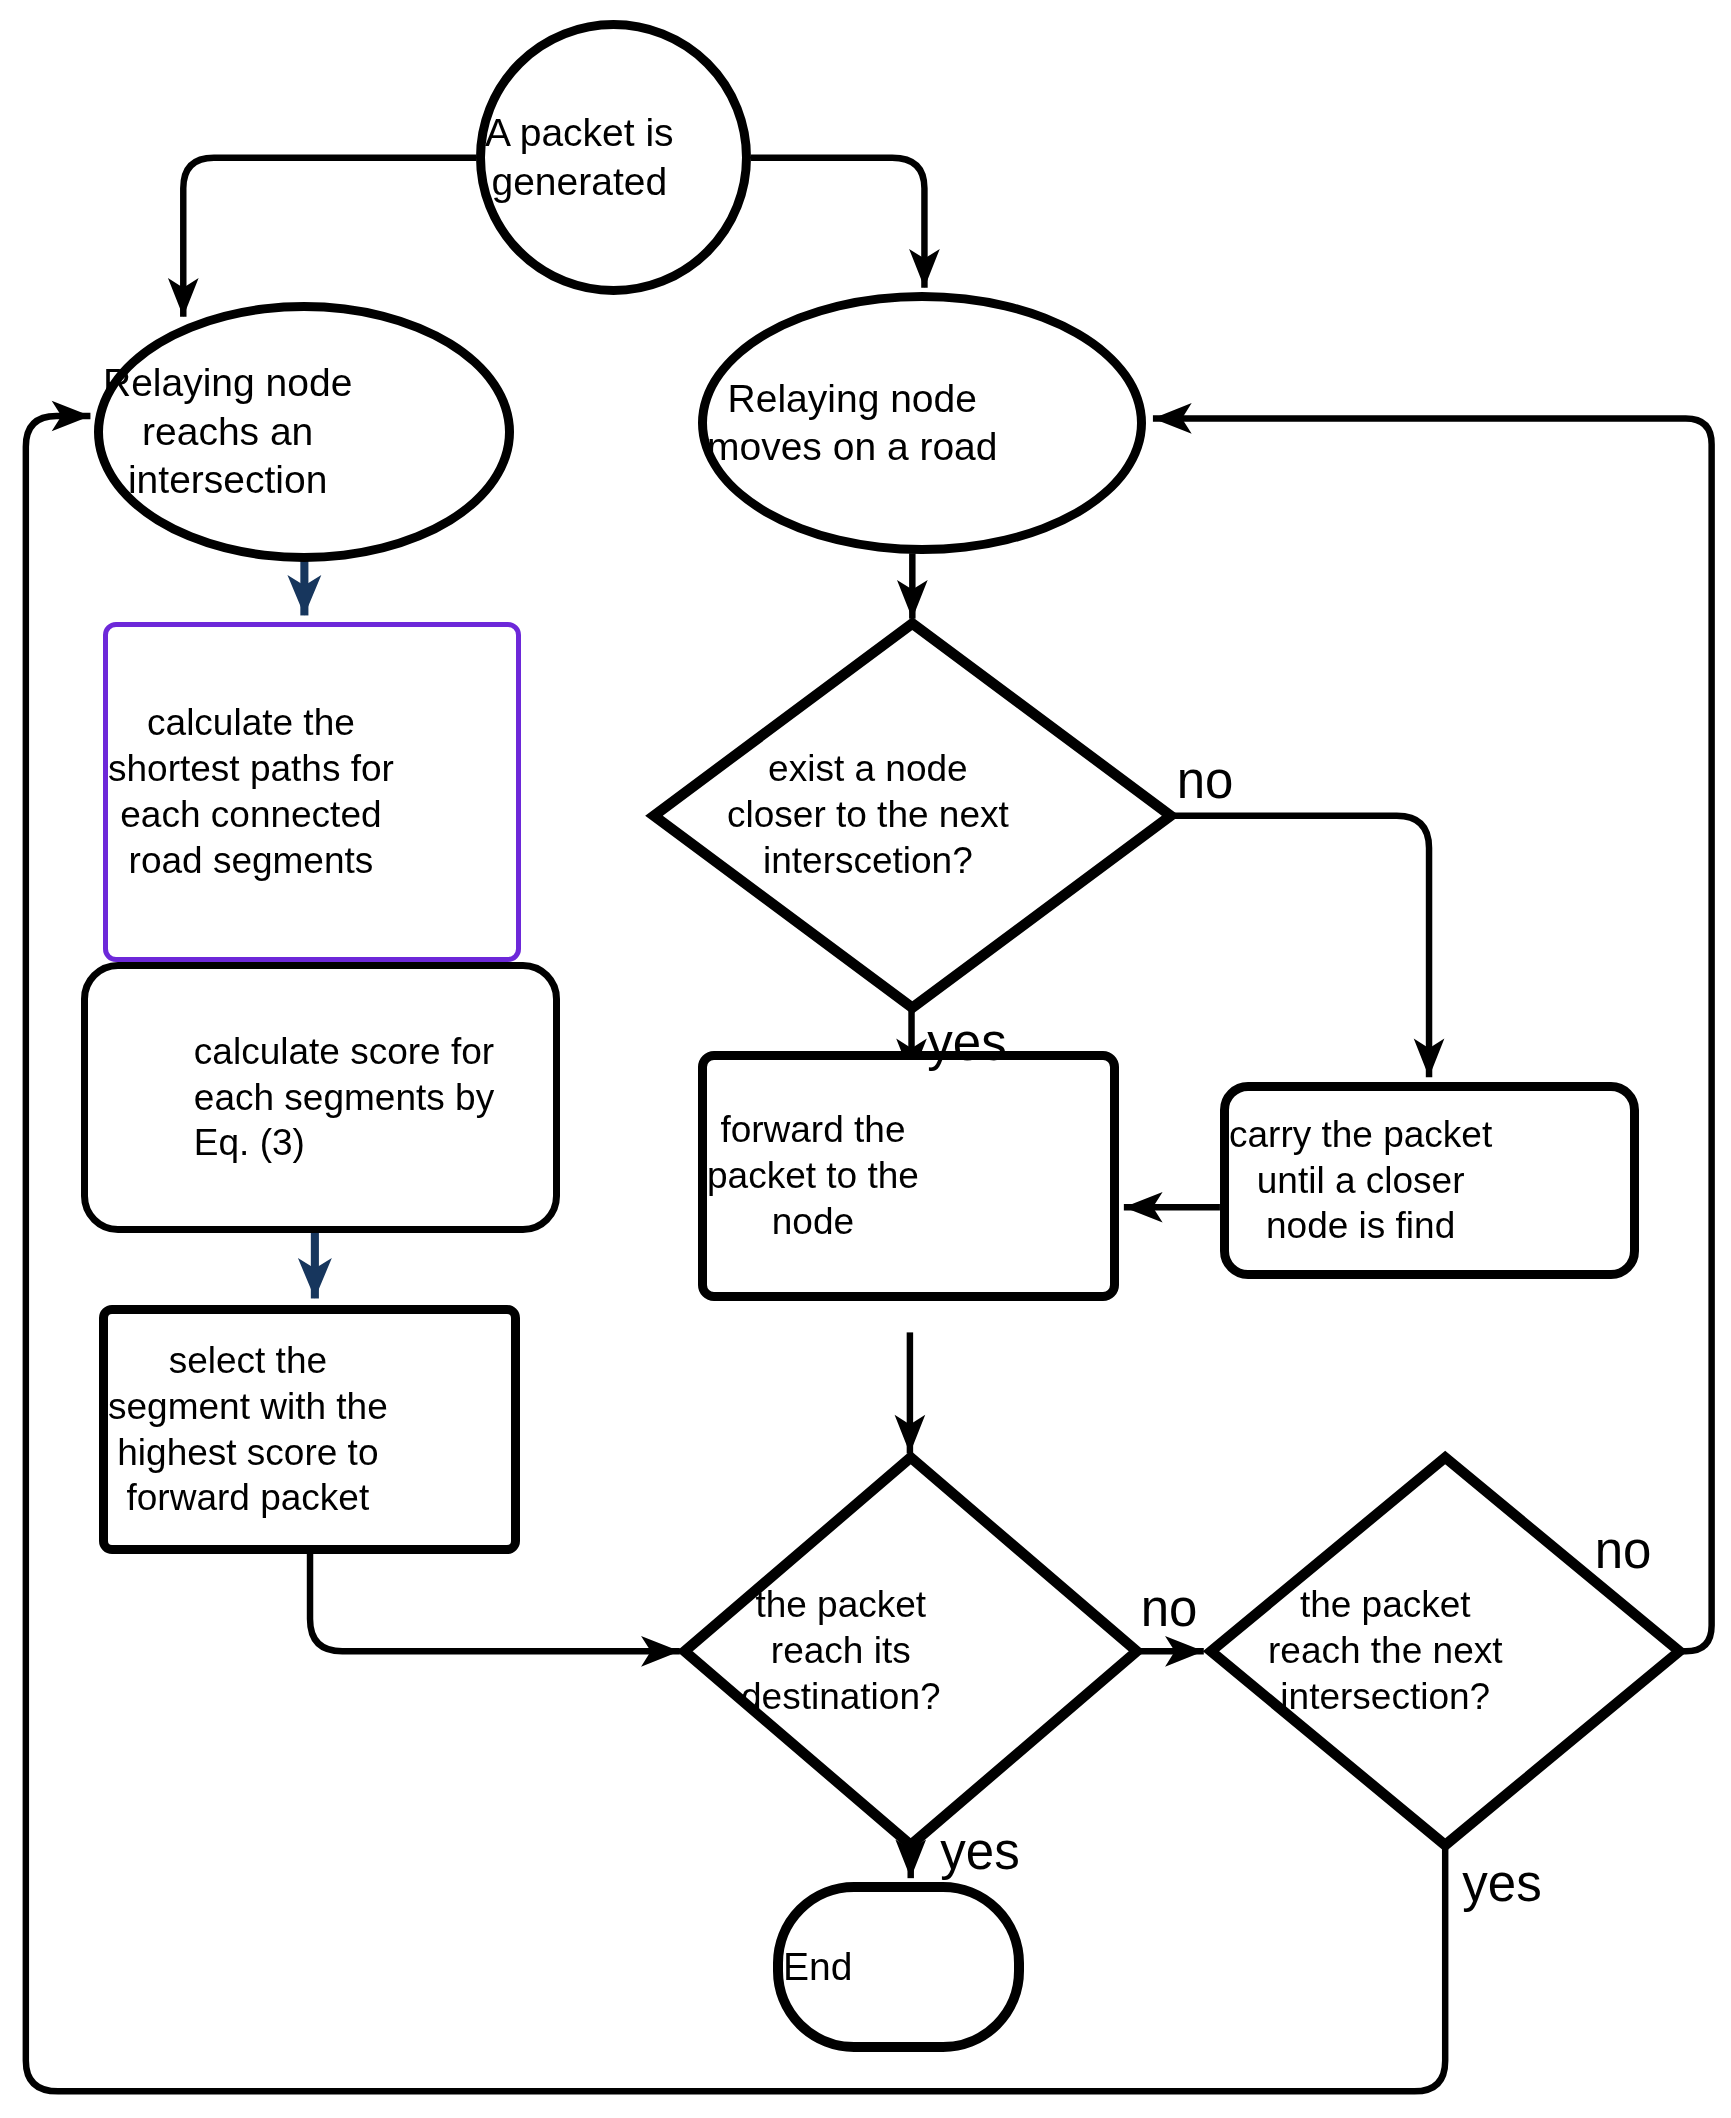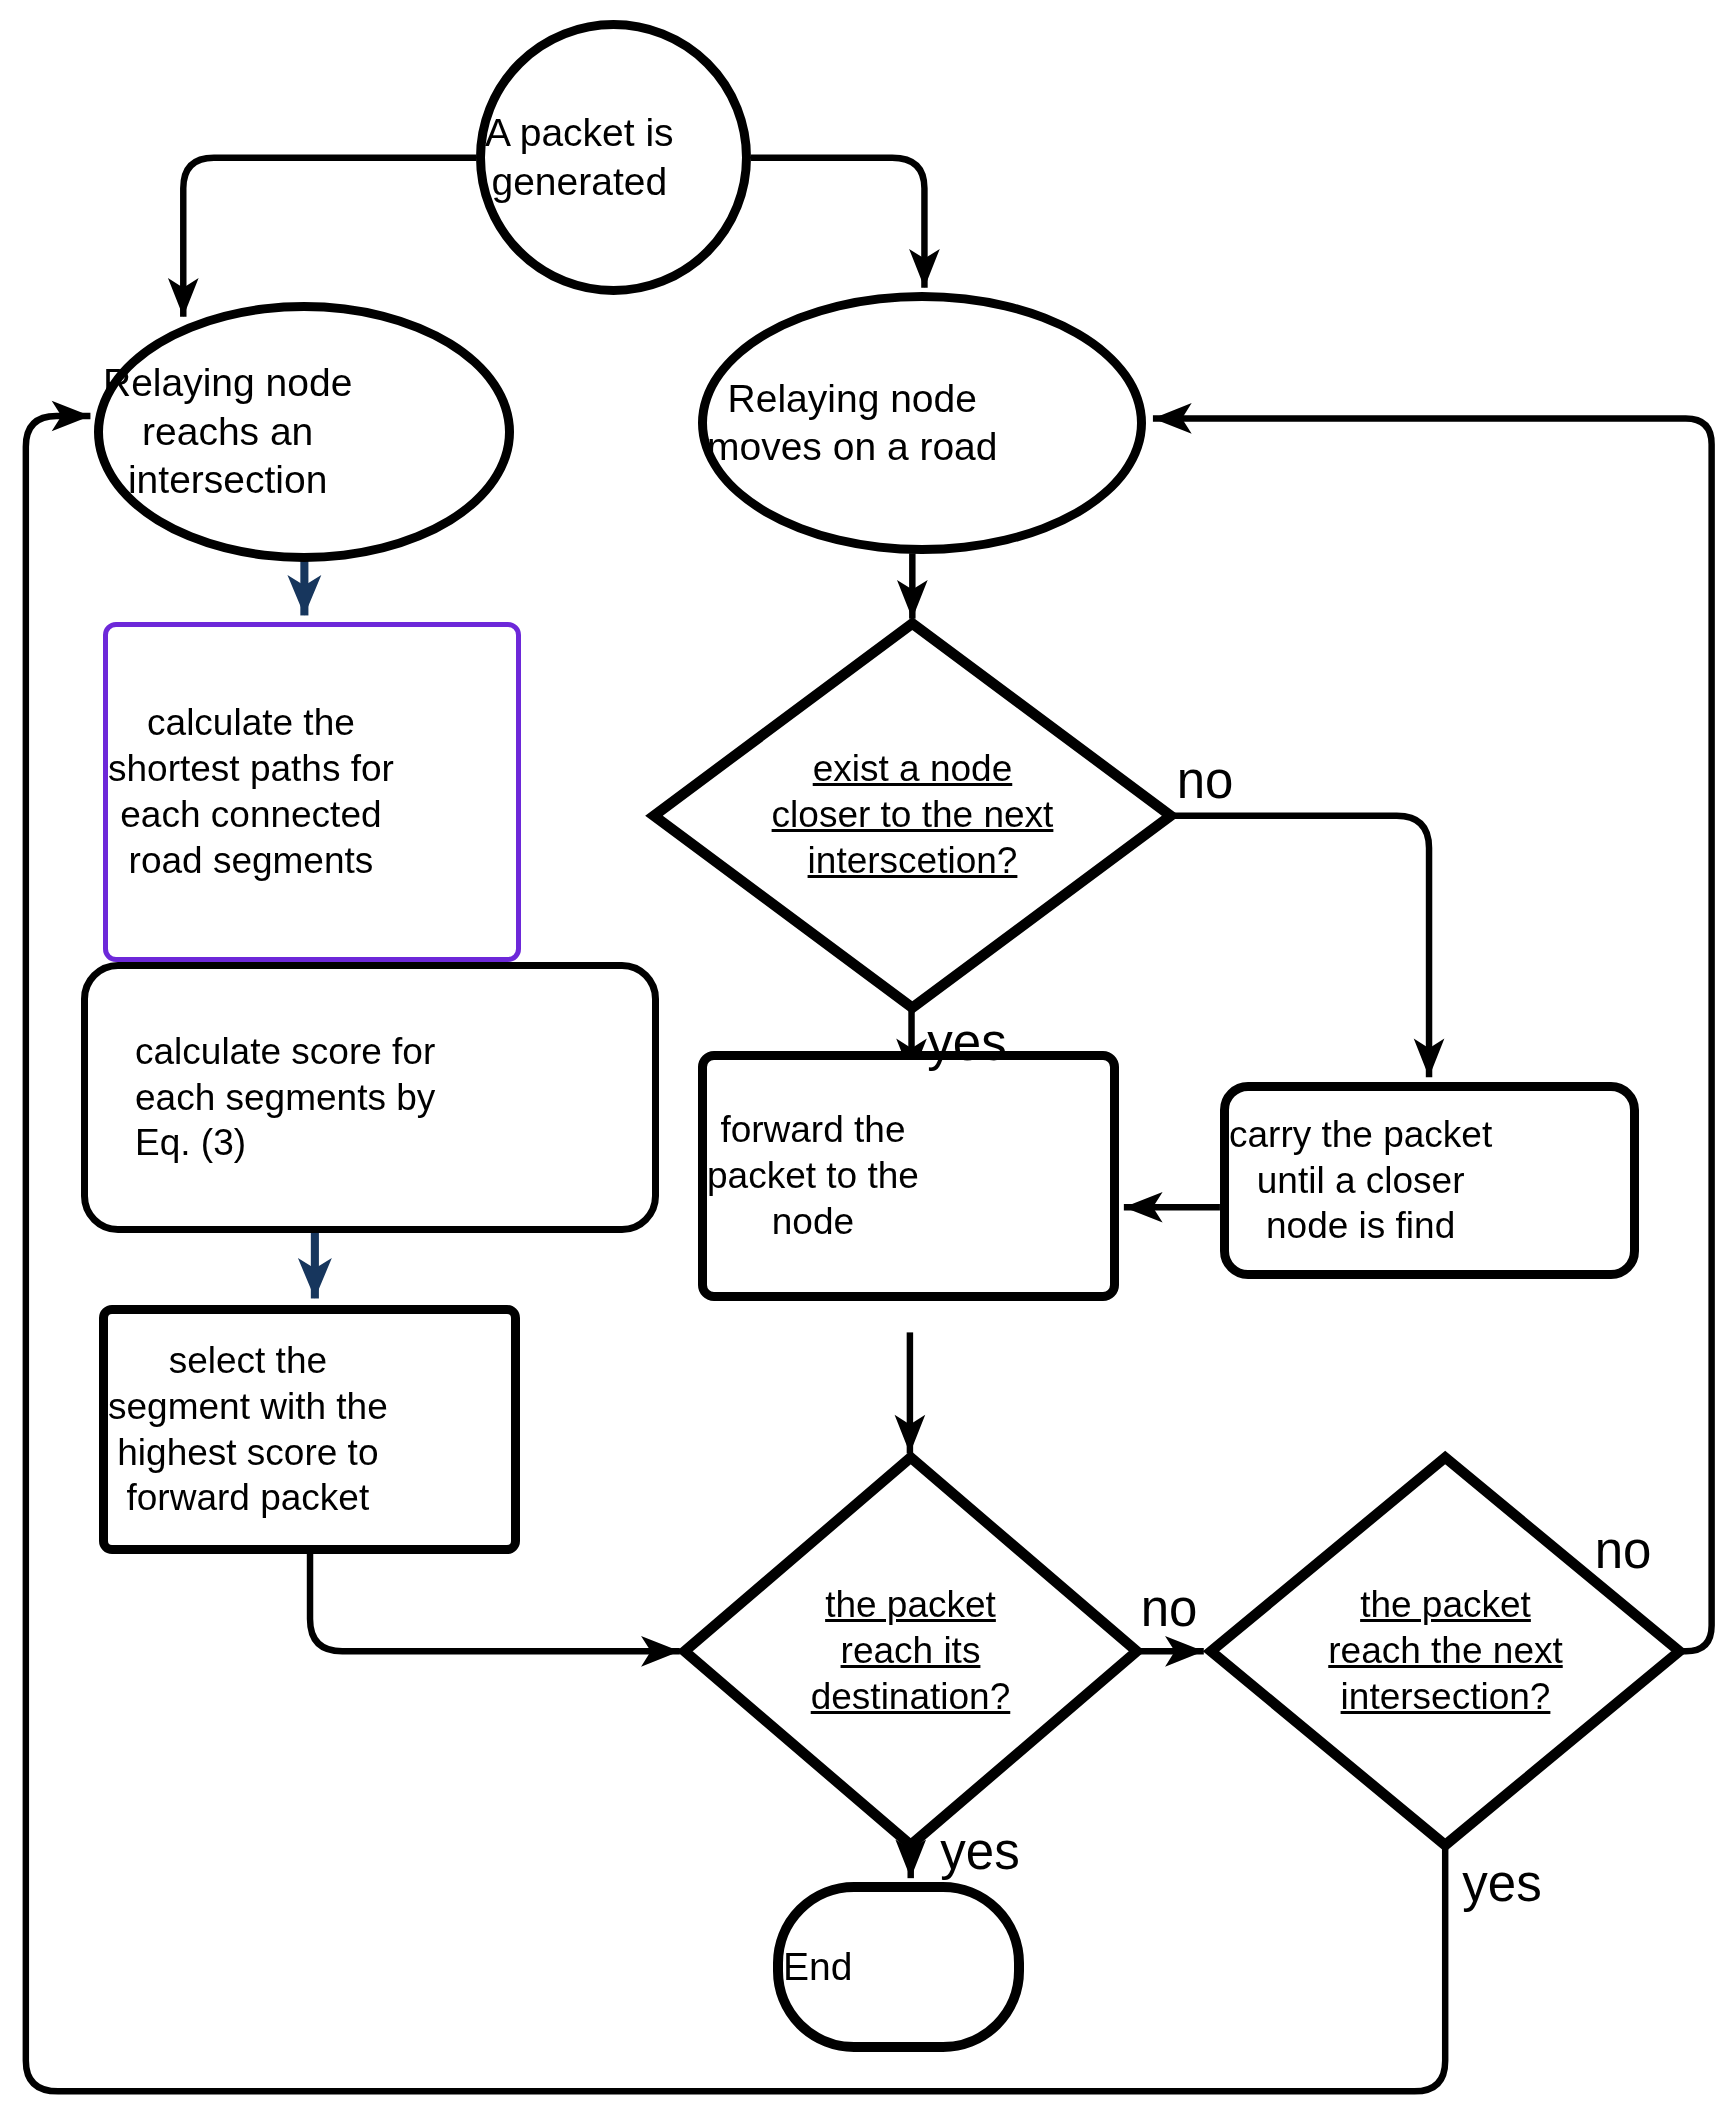--- a/index.html
+++ b/index.html
@@ -25,25 +25,23 @@
     white-space:pre-line;
     font-size:37px;
     line-height:1.24;
     color:#000000;
   }
   .big .label{font-size:39px;}
   .diamond-text{
     position:absolute;
     display:flex;
     align-items:center;
-    justify-content:center;
     text-align:center;
     background:transparent;
     pointer-events:none;
-    text-decoration:underline;
   }
   .edge-label{
     position:absolute;
     transform:translate(-50%,-50%);
     font-size:51px;
     line-height:1;
     color:#000000;
     background:transparent;
   }
 </style>
@@ -100,21 +98,21 @@
 moves on a road</span>
   </div>
 
   <div class="node" style="left:103px;top:622px;width:418px;height:340px;border:5px solid #6d28d9;border-radius:13px;">
     <span class="label">calculate the
 shortest paths for
 each connected
 road segments</span>
   </div>
 
-  <div class="node" style="left:81px;top:962px;width:578px;height:271px;border:7.3px solid #000;border-radius:37px;justify-content:flex-start;padding-left:47px;text-align:left;">
+  <div class="node" style="left:81px;top:962px;width:479px;height:271px;border:7.3px solid #000;border-radius:37px;justify-content:center;padding-left:47px;text-align:left;">
     <span class="label">calculate score for
 each segments by
 Eq. (3)</span>
   </div>
 
   <div class="node" style="left:99px;top:1305px;width:421px;height:249px;border:9px solid #000;border-radius:13px;">
     <span class="label">select the
 segment with the
 highest score to
 forward packet</span>

